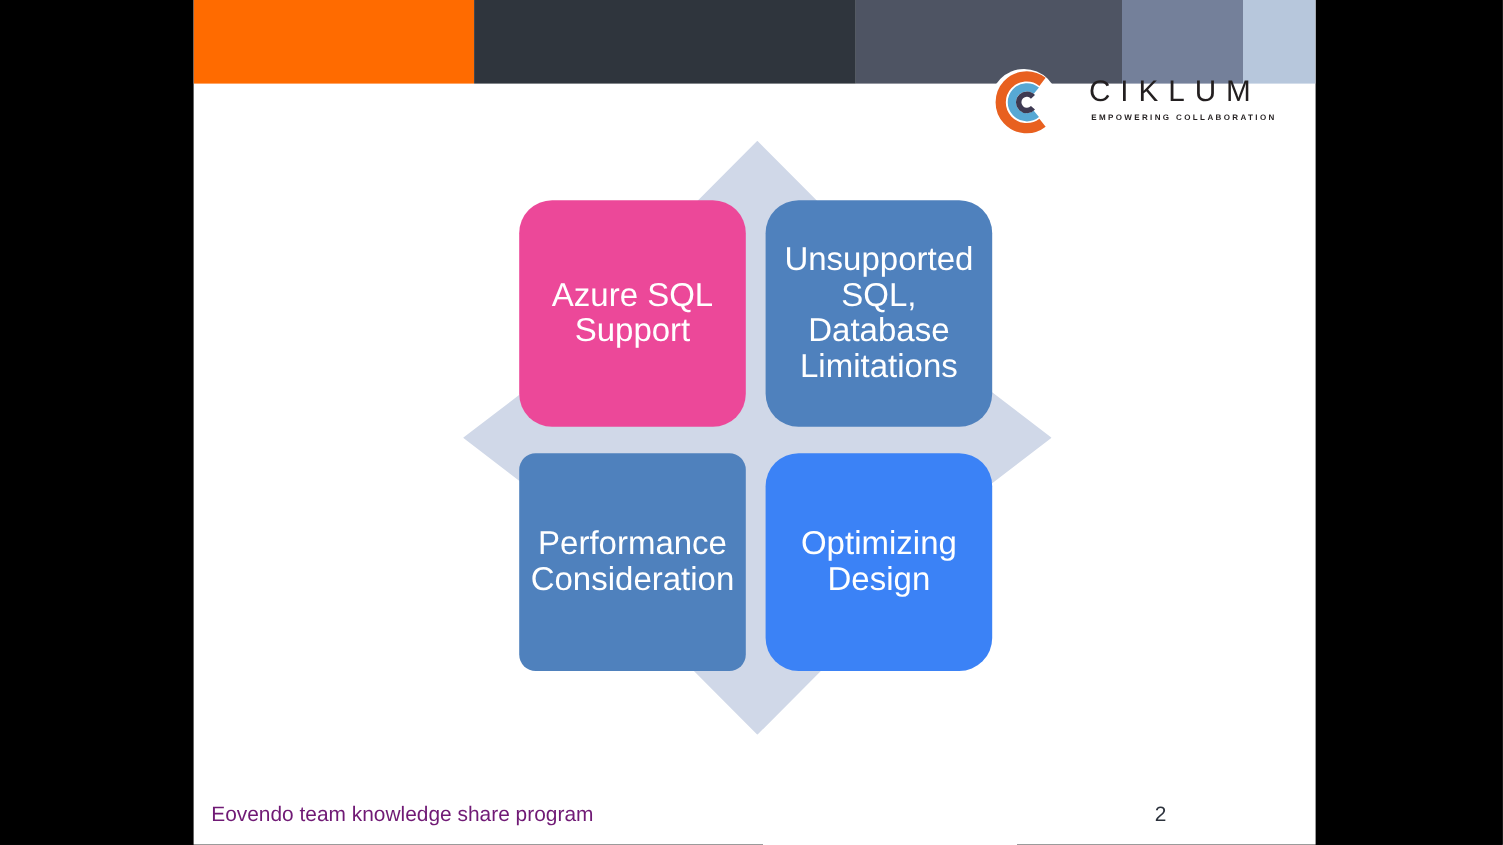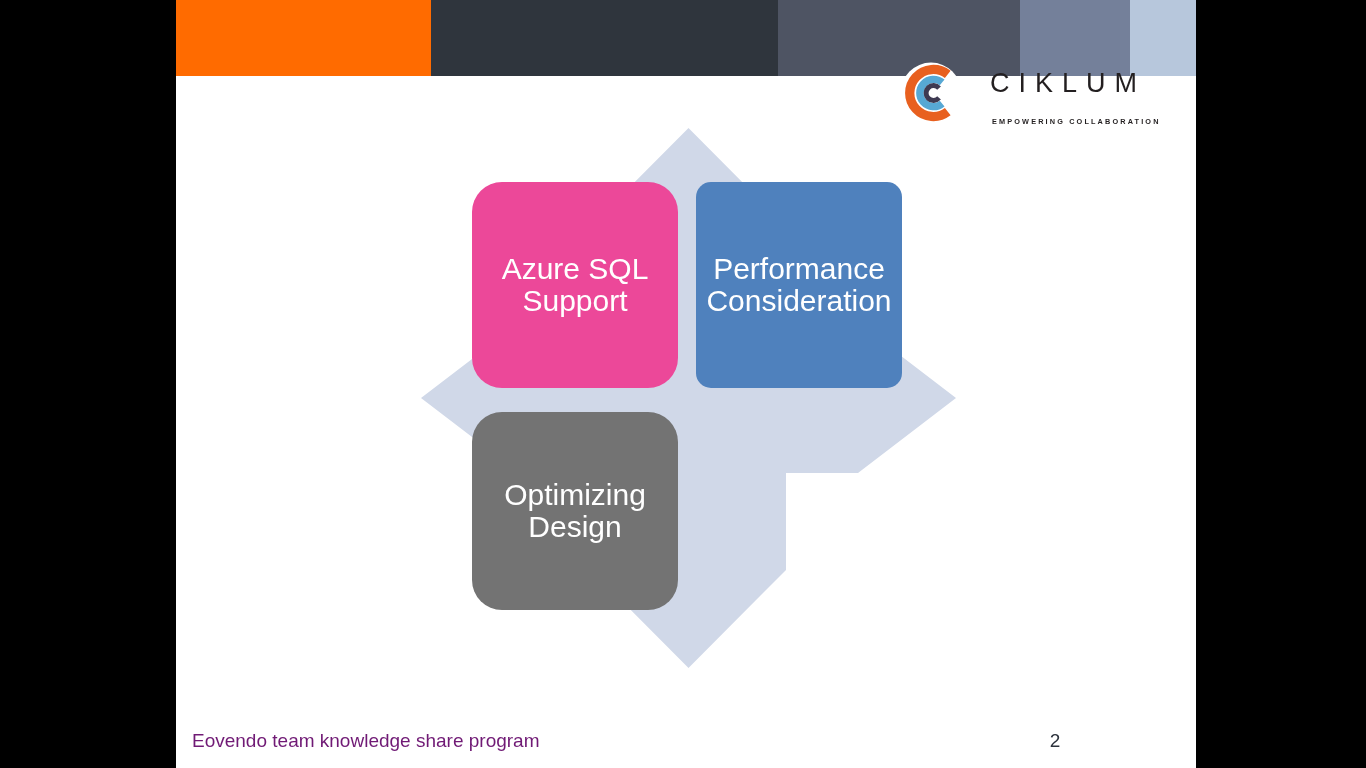--- a/index.html
+++ b/index.html
@@ -70,21 +70,21 @@
     font-weight: 400;
     white-space: nowrap;
   }
   #logo-word-sub {
     font-size: 7.3px;
     letter-spacing: 2.15px;
     color: #231f20;
     line-height: 12px;
     font-weight: 700;
     white-space: nowrap;
-    margin-top: 18px;
+    margin-top: 3px;
     margin-left: 2px;
   }
 
   
   #diagram {
     position: absolute;
     left: 245px;
     top: 128px;
     width: 535px;
     height: 540px;
@@ -193,23 +193,27 @@
                  L 0 270
                  L 98 195
                  L 170 195
                  L 170 98
                  Z" fill="#D0D8E8"></path>
       </svg>
 
       <div id="quad-grid">
         <div class="quad-box box-tl" style="background:#ec4899;">Azure SQL
 Support</div>
+        <div class="quad-box box-tr" style="background:#4F81BD;">Unsupported
+SQL,
+Database
+Limitations</div>
         <div class="quad-box box-bl" style="background:#4F81BD;border-radius:15px;">Performance
 Consideration</div>
-        <div class="quad-box box-br" style="background:#737373;">Optimizing
+        <div class="quad-box box-br" style="background:#3b82f6;">Optimizing
 Design</div>
       </div>
     </div>
 
     <div id="footer-title">Eovendo team knowledge share program</div>
     <div id="footer-page-number">2</div>
 
   </div>
 </div>
 

